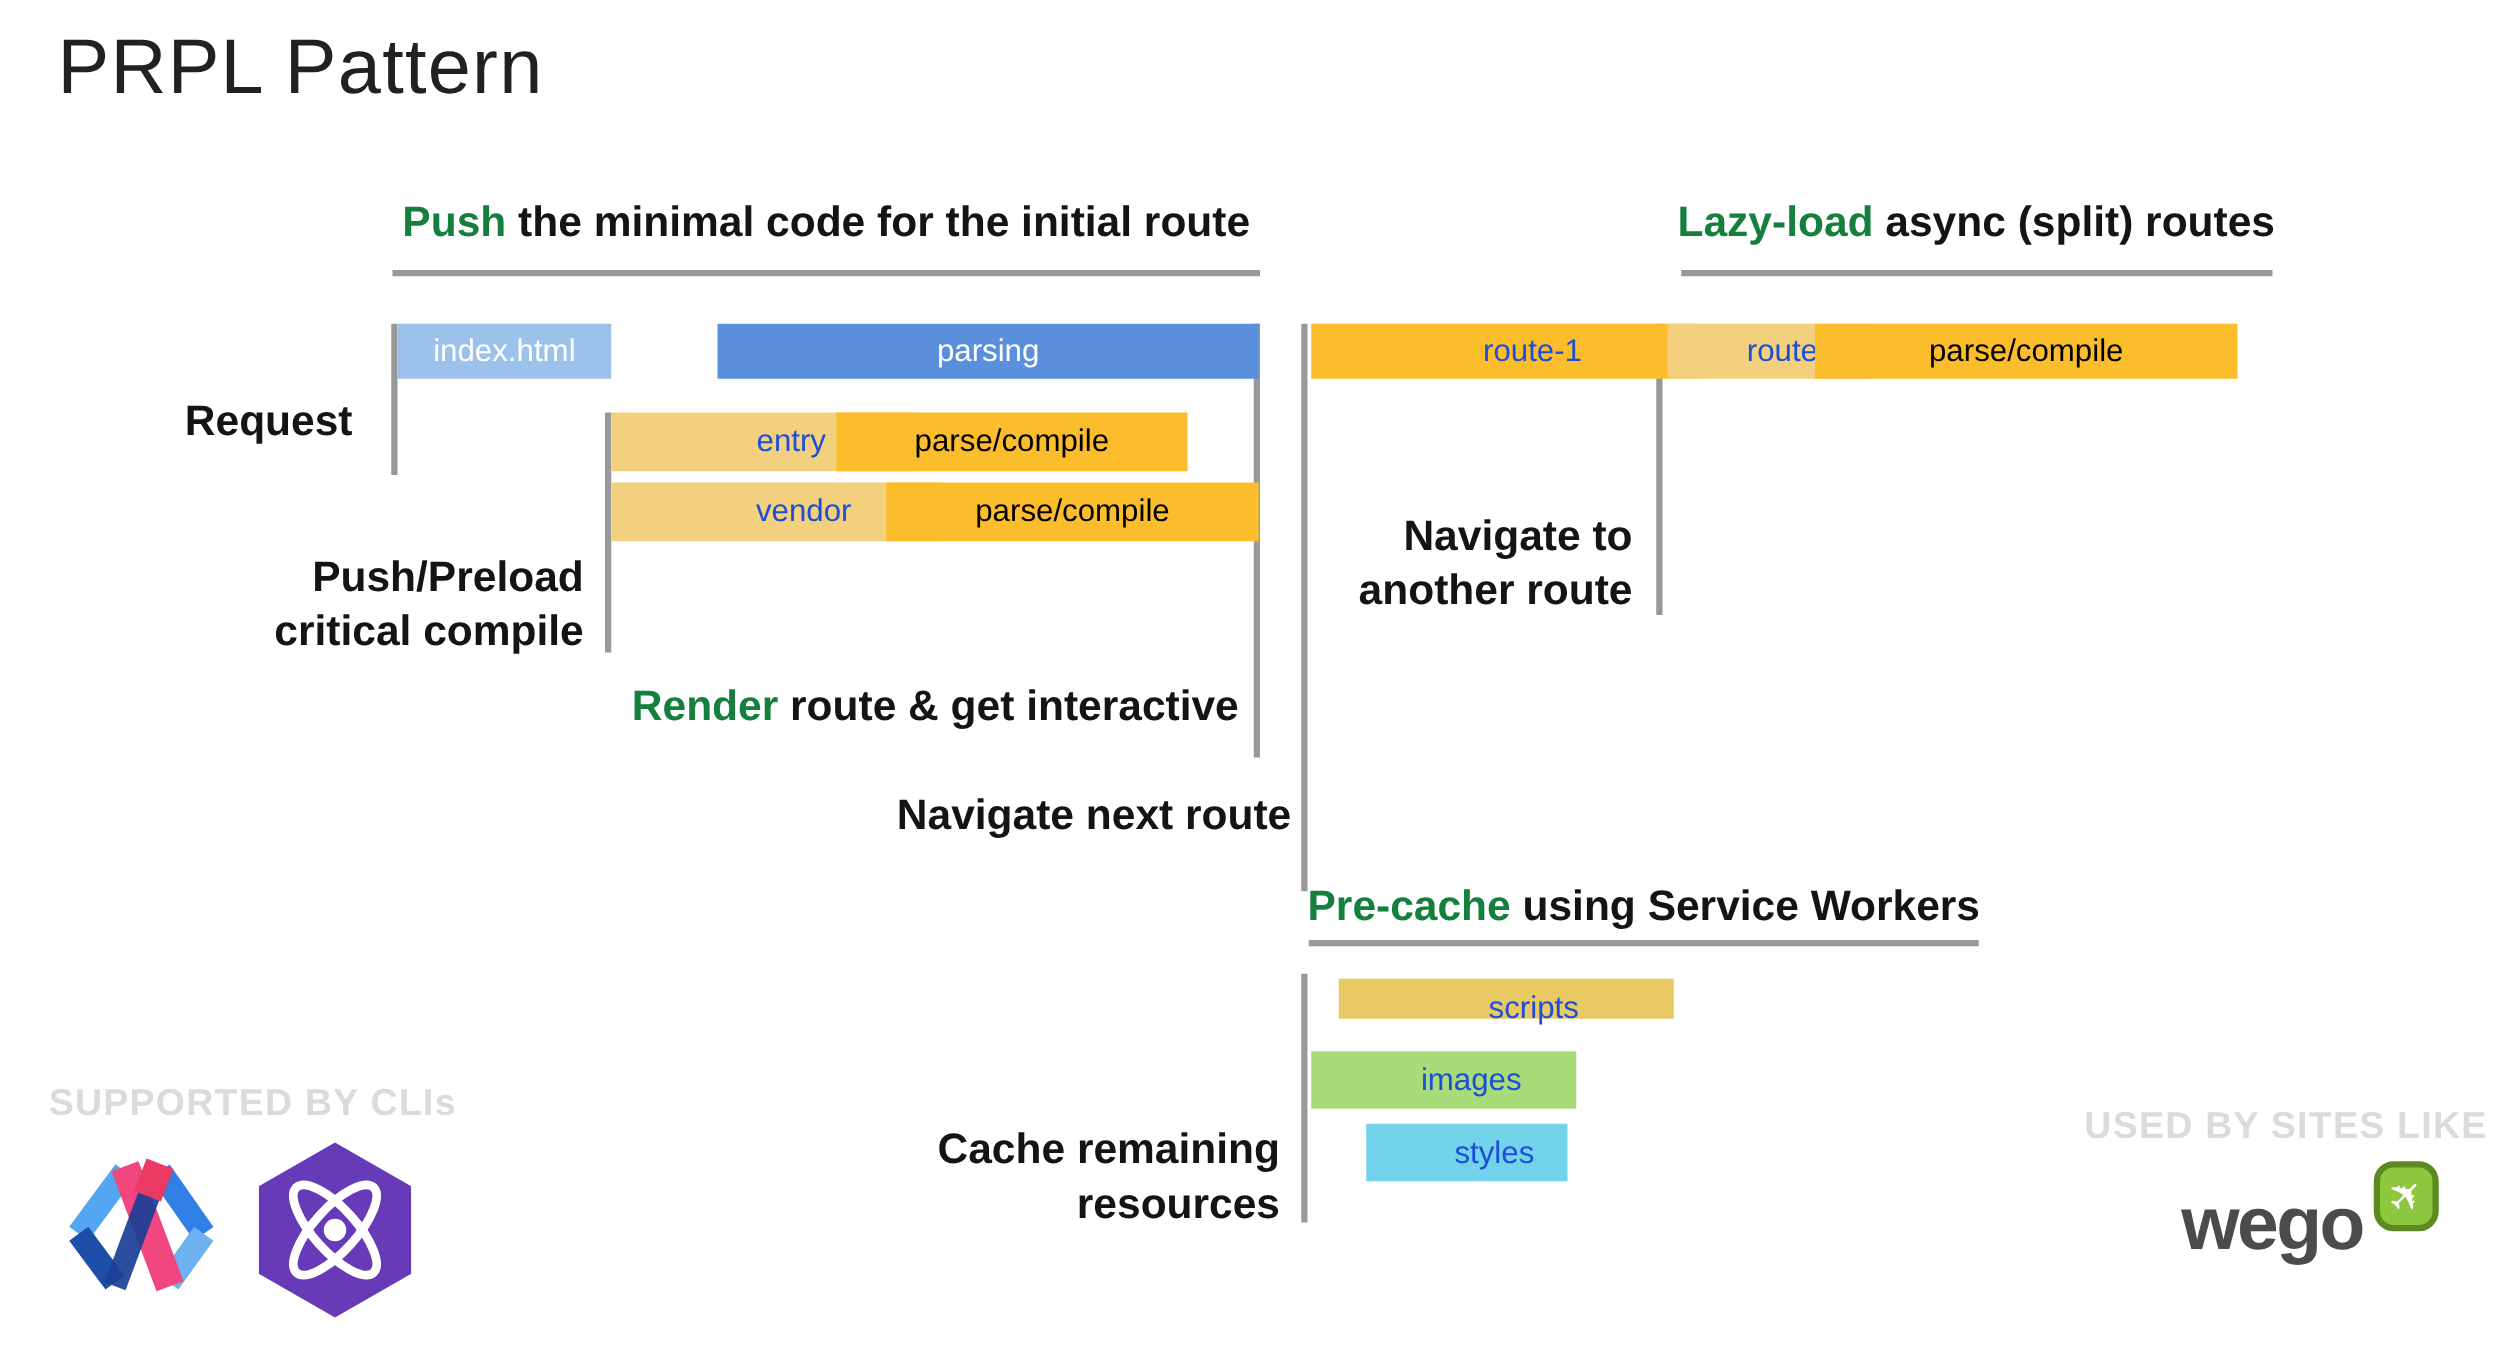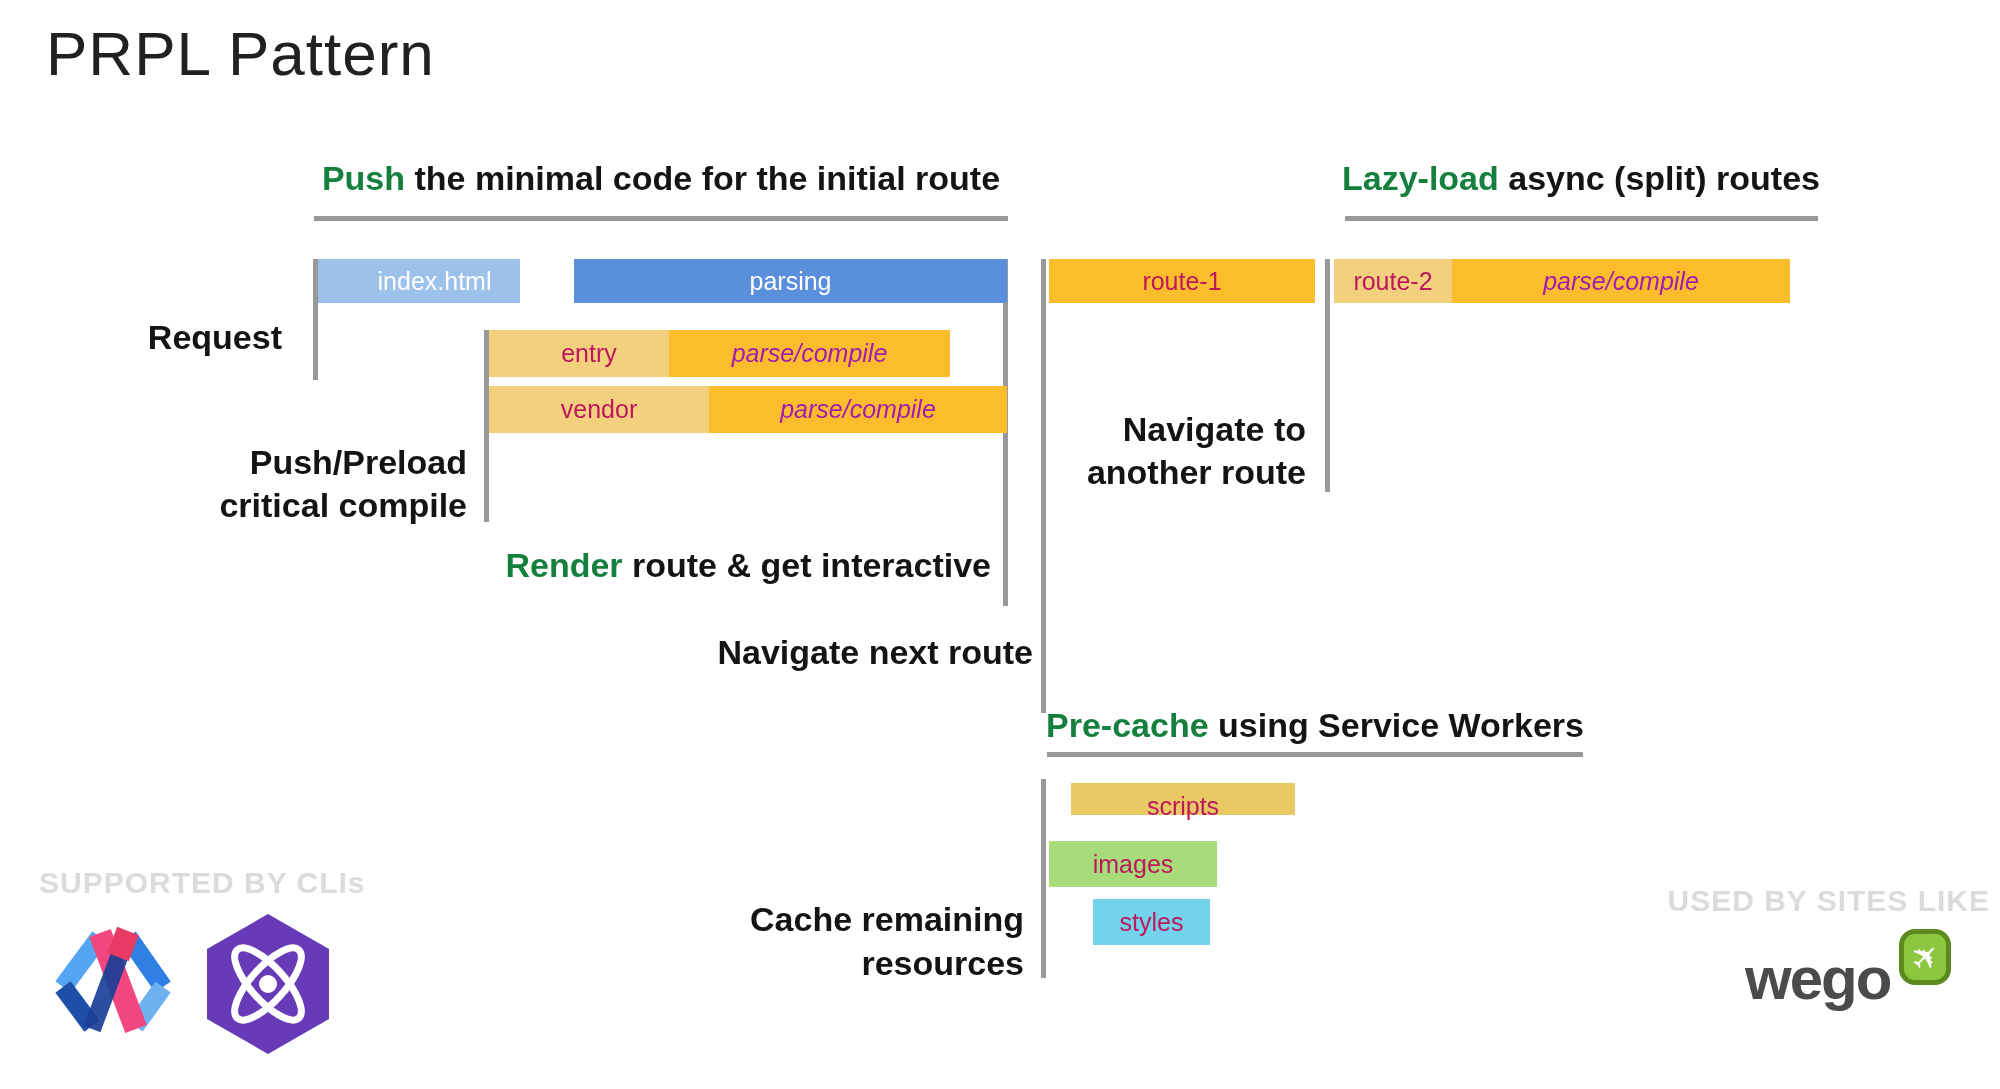--- a/index.html
+++ b/index.html
@@ -18,21 +18,21 @@
   .accent{color:#15803d;}
   .underline{position:absolute;height:5px;background:#999999;}
   .vline{position:absolute;width:5px;background:#999999;}
   .bar{
     position:absolute;font-size:25px;text-align:center;white-space:nowrap;
     font-weight:400;
   }
   .c-bluelight{background:#9cc2ec;} .c-blue{background:#5a8fdb;}
   .c-amber{background:#fcbd2d;} .c-tan{background:#f3d07e;}
   .c-gold{background:#e9c964;} .c-green{background:#a8db79;} .c-cyan{background:#72d3ea;margin-left:44px;}
-  .t-white{color:#ffffff;} .t-dark{color:#be185d;} .t-amberdark{color:#a21caf;font-style:italic;}
+  .t-white{color:#ffffff;} .t-dark{color:#1d4ed8;padding-left:44px;} .t-amberdark{color:#000000;}
   .lbl{
     position:absolute;font-size:34px;font-weight:700;color:#141414;
     white-space:nowrap;text-align:right;line-height:43px;
   }
   .muted{
     position:absolute;font-size:30px;font-weight:700;color:#dbdbdb;
     letter-spacing:1px;white-space:nowrap;
   }
   .logo{position:absolute;}
   .wego-word{
@@ -71,21 +71,21 @@
   </div>
   <div class="underline" style="left:1047px;top:752px;width:536px;"></div>
 
   <div class="vline" style="left:313px;top:259px;height:121px;"></div>
   <div class="vline" style="left:484px;top:330px;height:192px;"></div>
   <div class="vline" style="left:1003px;top:259px;height:347px;"></div>
   <div class="vline" style="left:1041px;top:259px;height:454px;"></div>
   <div class="vline" style="left:1325px;top:259px;height:233px;"></div>
   <div class="vline" style="left:1041px;top:779px;height:199px;"></div>
 
-  <div class="bar c-bluelight t-white" style="left:318px;top:259px;width:171px;height:44px;line-height:44px;padding-left:31px;">index.html</div>
+  <div class="bar c-bluelight t-white" style="left:318px;top:259px;width:171px;height:44px;line-height:44px;">index.html</div>
   <div class="bar c-blue t-white" style="left:574px;top:259px;width:433px;height:44px;line-height:44px;">parsing</div>
   <div class="bar c-amber t-dark" style="left:1049px;top:259px;width:266px;height:44px;line-height:44px;">route-1</div>
   <div class="bar c-tan t-dark" style="left:1334px;top:259px;width:118px;height:44px;line-height:44px;">route-2</div>
   <div class="bar c-amber t-amberdark" style="left:1452px;top:259px;width:338px;height:44px;line-height:44px;">parse/compile</div>
 
   <div class="bar c-tan t-dark" style="left:489px;top:330px;width:200px;height:47px;line-height:47px;">entry</div>
   <div class="bar c-amber t-amberdark" style="left:669px;top:330px;width:281px;height:47px;line-height:47px;">parse/compile</div>
 
   <div class="bar c-tan t-dark" style="left:489px;top:386px;width:220px;height:47px;line-height:47px;">vendor</div>
   <div class="bar c-amber t-amberdark" style="left:709px;top:386px;width:298px;height:47px;line-height:47px;">parse/compile</div>

